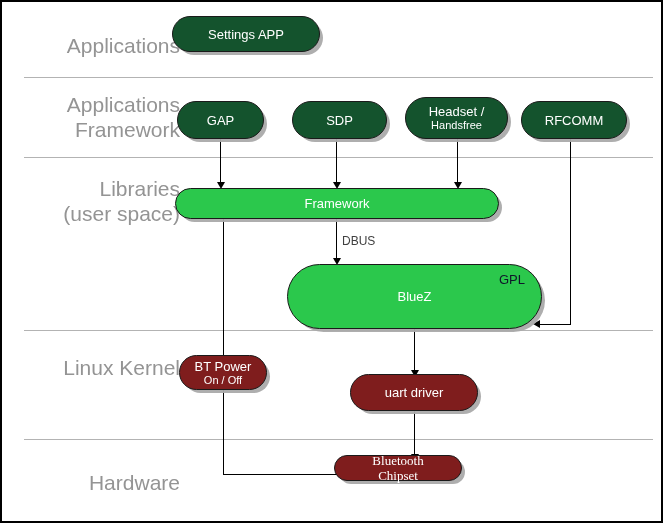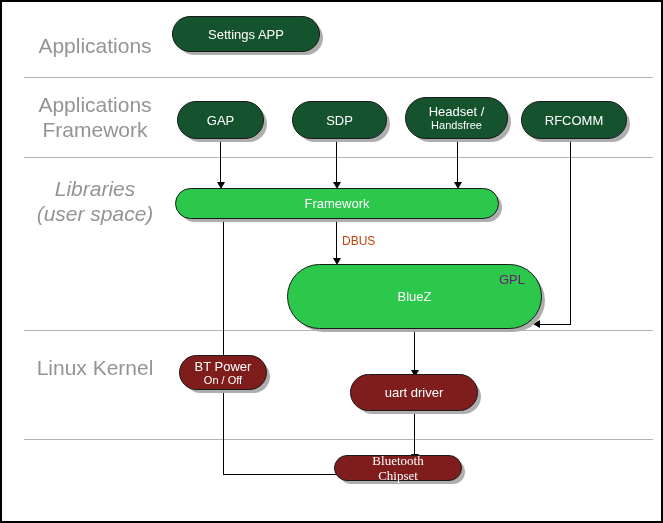--- a/index.html
+++ b/index.html
@@ -24,21 +24,21 @@
     right: 8px;
     height: 1px;
     background: #b3b3b3;
   }
   
   .layer-label {
     position: absolute;
     color: #949494;
     font-size: 21px;
     line-height: 25px;
-    text-align: center;
+    text-align: right;
     width: 170px;
     left: 8px;
     white-space: pre-line;
     letter-spacing: 0px;
   }
   
   .node {
     position: absolute;
     border-radius: 999px;
     box-sizing: border-box;
@@ -52,21 +52,21 @@
     box-shadow: 4px 4px 0 -1px rgba(170,170,170,0.95);
     z-index: 4;
   }
   .node.blue   { background: #14532d; }
   .node.green  { background: #2bc84c; }
   .node.red    { background: #7f1d1d; }
   .node .t1 { font-size: 13px; line-height: 15px; }
   .node .t2 { font-size: 11px; line-height: 13px; }
   .node .badge {
     position: absolute;
-    color: #701a75;
+    color: #0f172a;
     font-size: 13px;
     top: 7px;
     right: 16px;
     line-height: 15px;
   }
   
   .vline {
     position: absolute;
     width: 1px;
     background: #000000;
@@ -93,42 +93,43 @@
     border-bottom: 4px solid transparent;
     border-right: 7px solid #000000;
   }
   .arrow-right {
     border-top: 4px solid transparent;
     border-bottom: 4px solid transparent;
     border-left: 7px solid #000000;
   }
   .edge-label {
     position: absolute;
-    color: #c2410c;
+    color: #404040;
     font-size: 12px;
     line-height: 14px;
     z-index: 3;
   }
 </style>
 </head>
 <body>
 
 <div id="diagram">
 
   <div class="divider" style="top:75px;"></div>
   <div class="divider" style="top:155px;"></div>
   <div class="divider" style="top:328px;"></div>
   <div class="divider" style="top:437px;"></div>
 
   <div class="layer-label" style="top:31px;">Applications</div>
   <div class="layer-label" style="top:90px;">Applications
 Framework</div>
-  <div class="layer-label" style="top:174px;font-style:italic;">Libraries
+  <div class="layer-label" style="top:174px;">Libraries
 (user space)</div>
   <div class="layer-label" style="top:353px;">Linux Kernel</div>
+  <div class="layer-label" style="top:468px;">Hardware</div>
 
   <div class="vline" style="left:218px; top:137px; height:44px;"></div>
   <div class="arrow-down" style="left:215px; top:180px;"></div>
 
   <div class="vline" style="left:334px; top:137px; height:44px;"></div>
   <div class="arrow-down" style="left:331px; top:180px;"></div>
 
   <div class="vline" style="left:455px; top:137px; height:44px;"></div>
   <div class="arrow-down" style="left:452px; top:180px;"></div>
 

